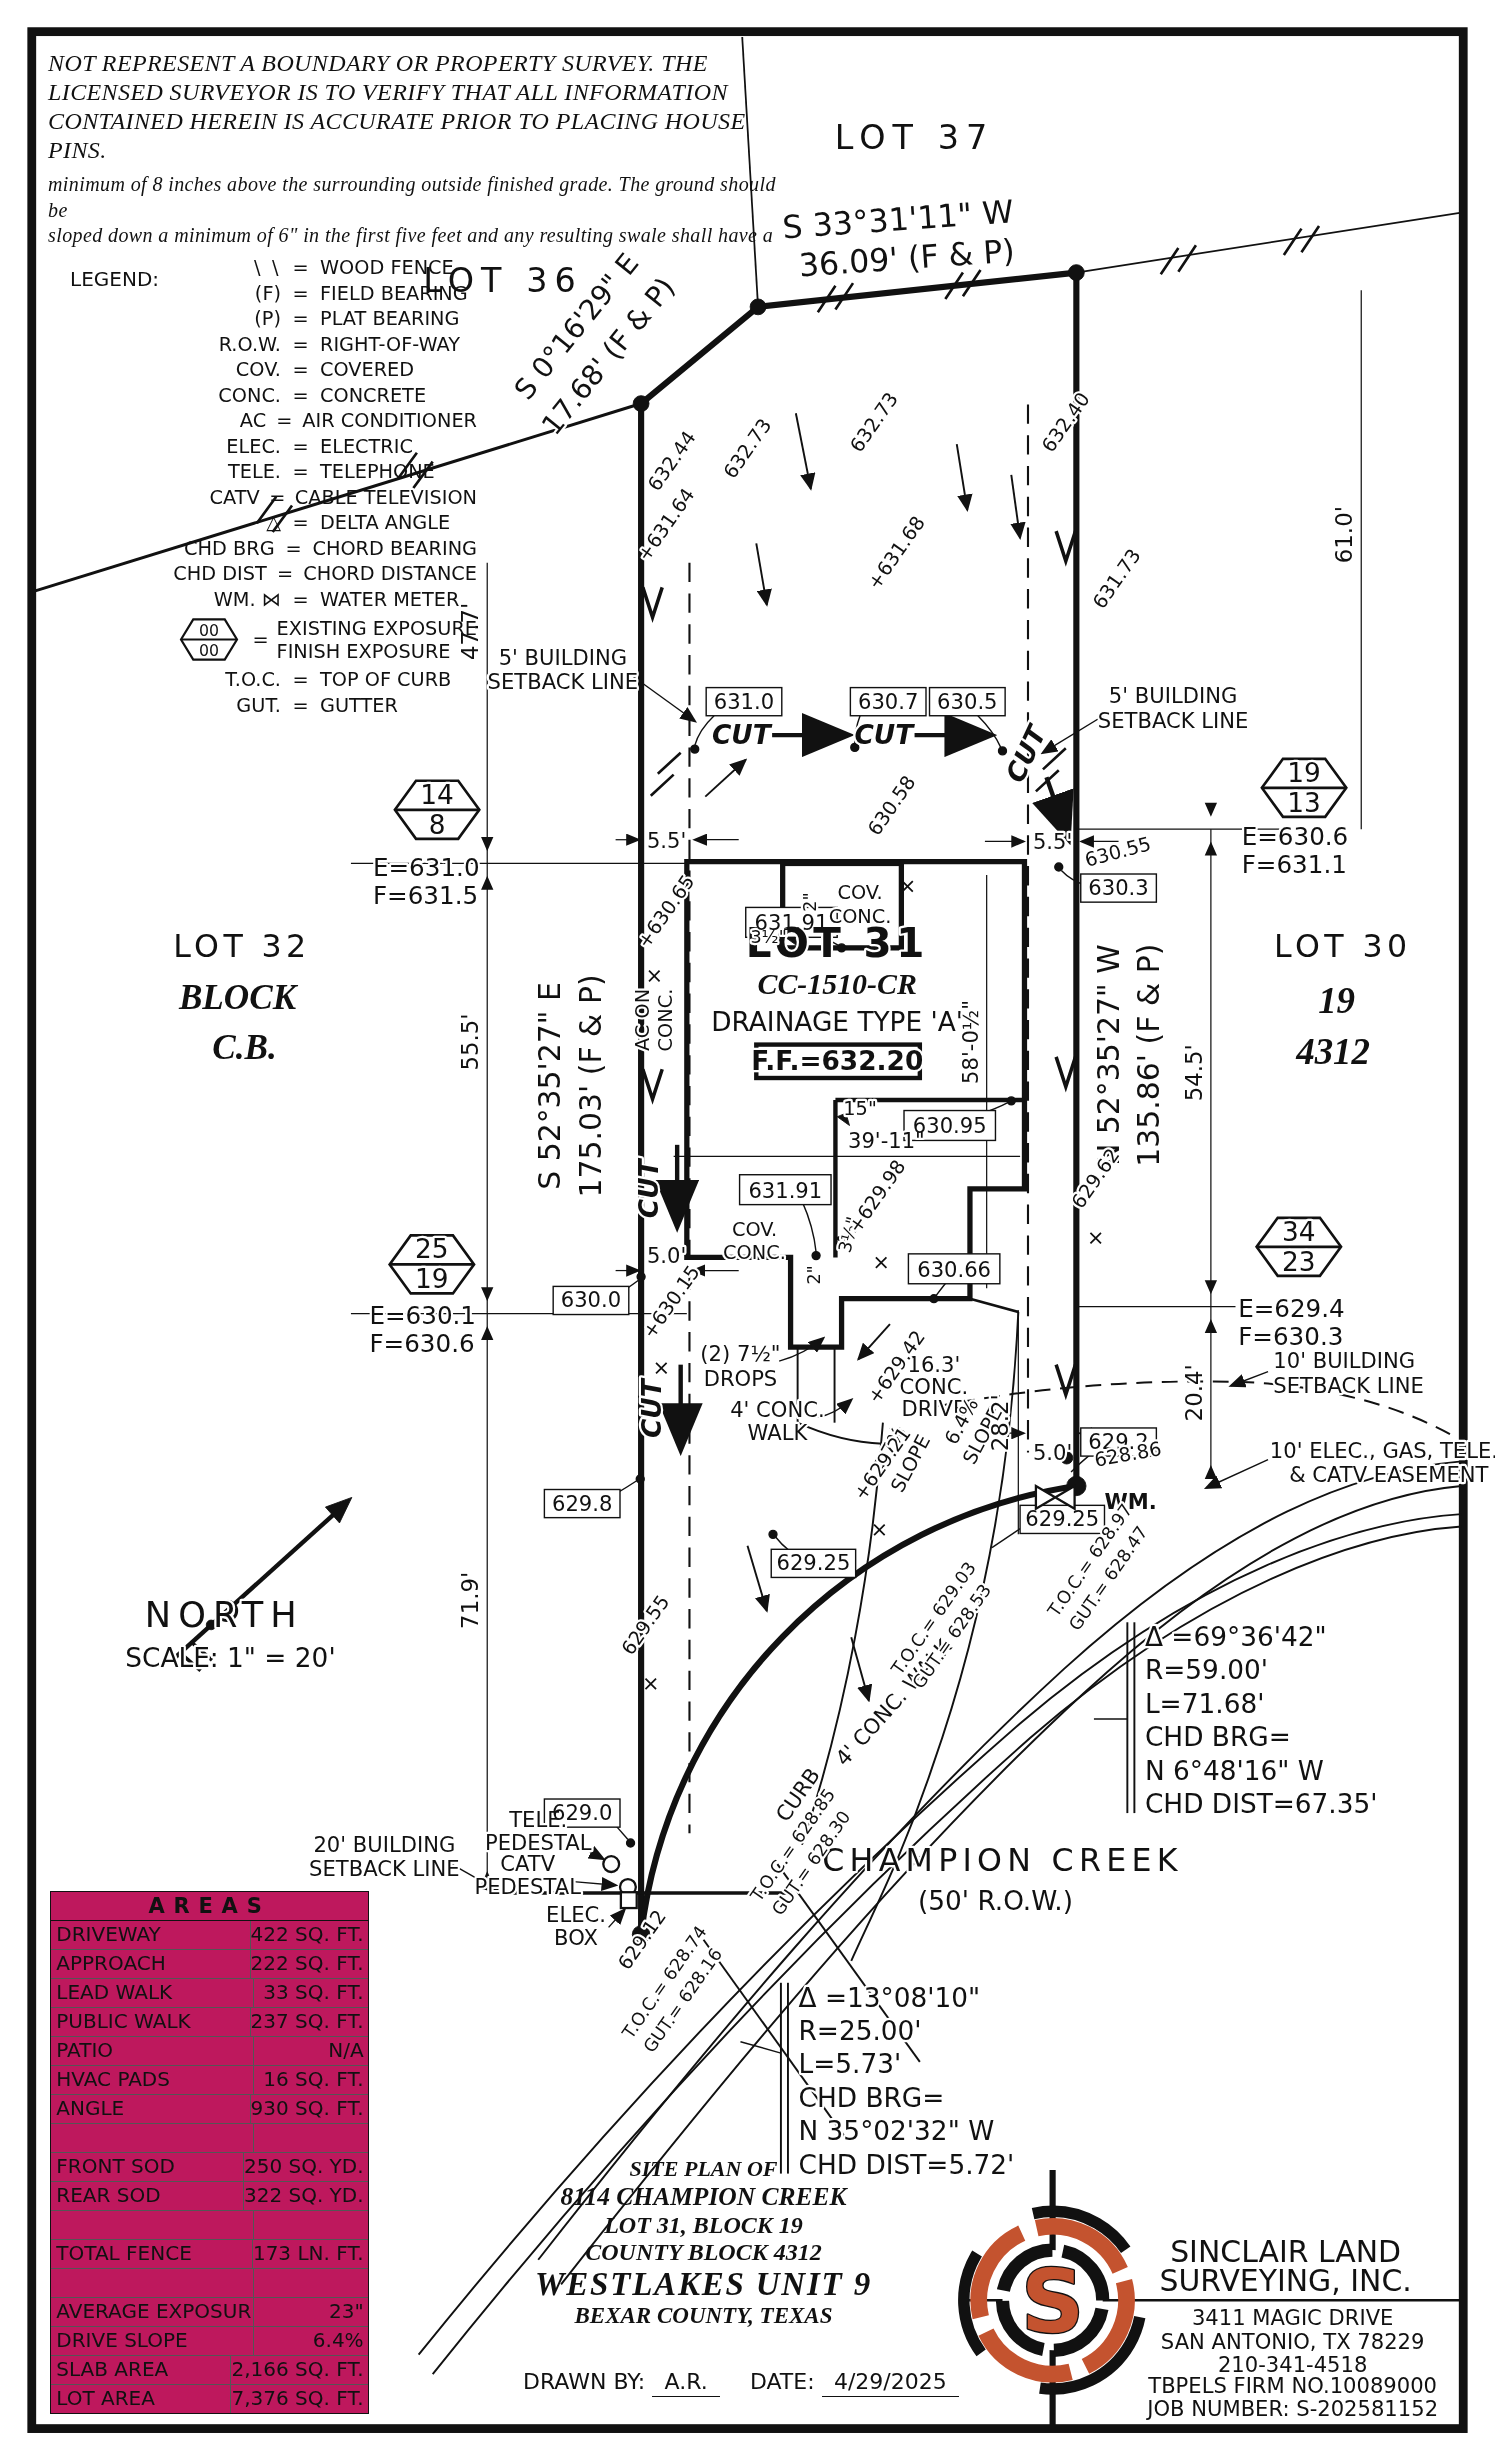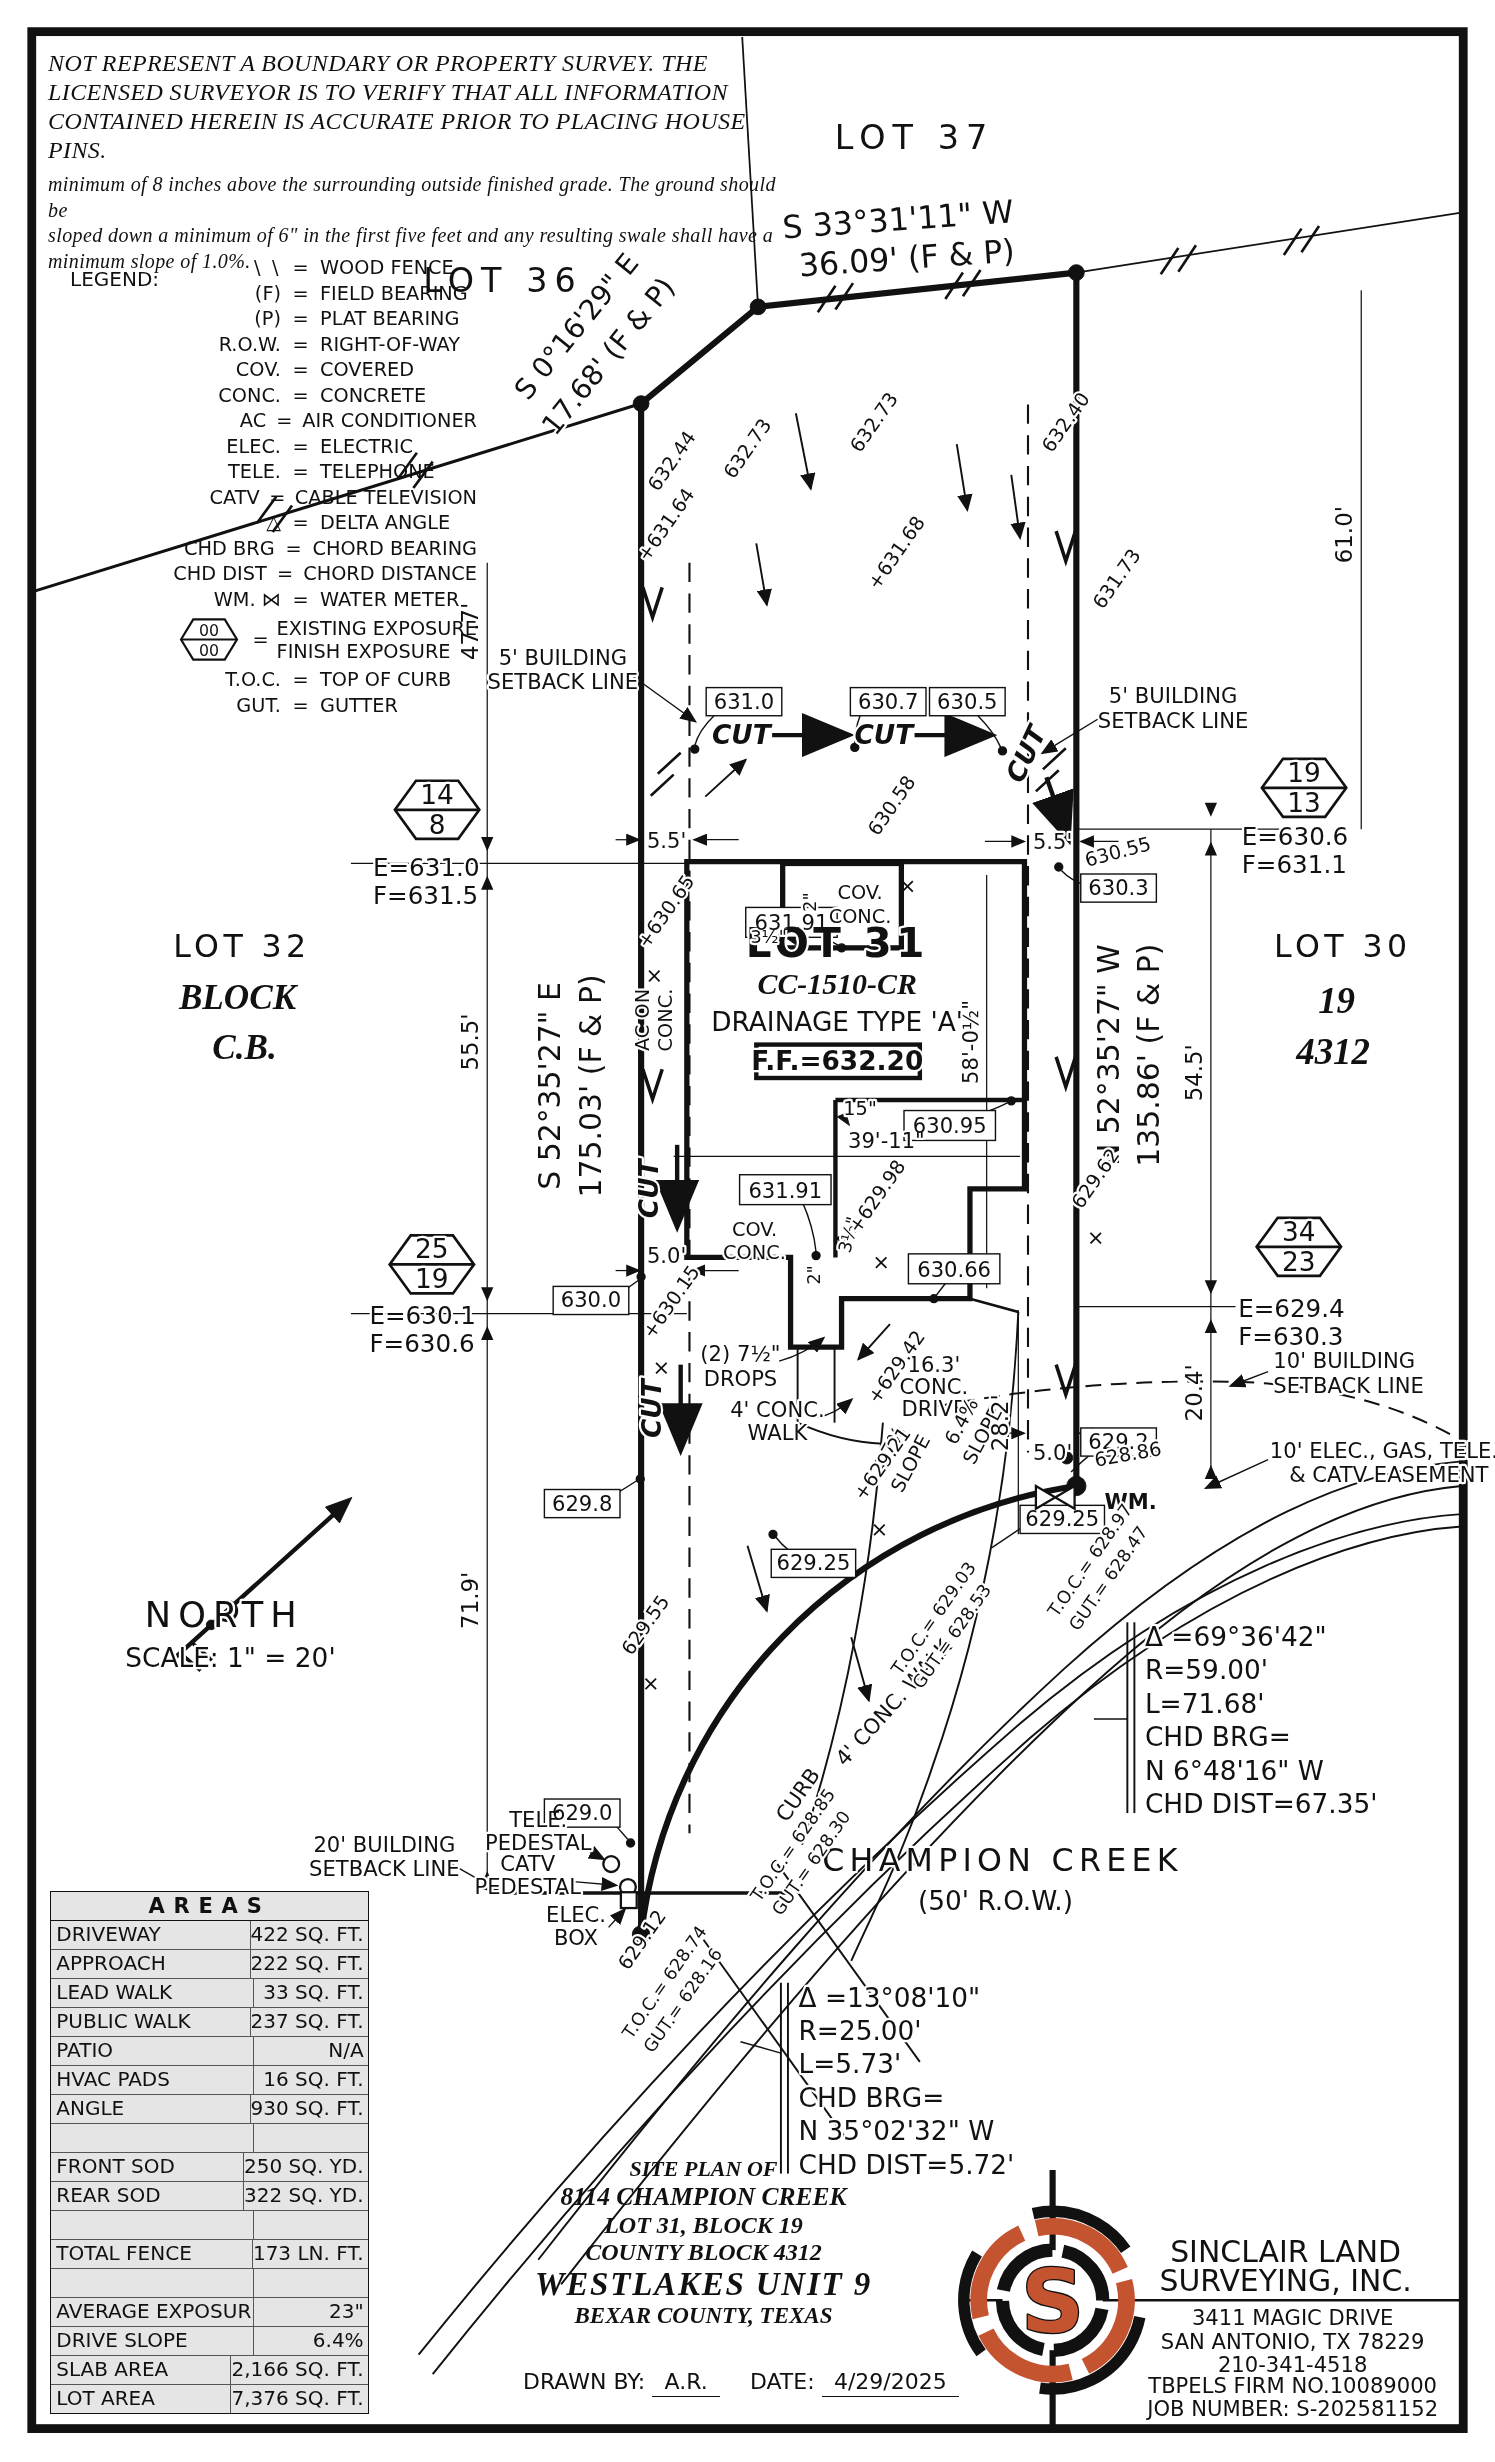--- a/index.html
+++ b/index.html
@@ -9,21 +9,21 @@
   .disc-caps{font-family:"Liberation Serif",serif;font-style:italic;font-size:24px;line-height:29px;letter-spacing:0.4px;}
   .disc-par{font-family:"Liberation Serif",serif;font-style:italic;font-size:20px;line-height:25.5px;margin-top:7px;}
   
   .legend{font-size:19.3px;}
   .lg-row{display:flex;align-items:center;height:25.5px;}
   .lg-abbr{width:209px;text-align:right;white-space:pre;}
   .lg-eq{width:39px;text-align:center;}
   .lg-name{white-space:pre;}
   .lg-tall{height:55px;}
   
-  .areas{border:1.8px solid #111;width:317px;background:#e5e5e5;}
+  .areas{border:1.8px solid #111;width:317px;background:#be185d;}
   .ar-title{border-bottom:1.8px solid #111;height:28px;line-height:28px;text-align:center;font-weight:bold;letter-spacing:8.8px;font-size:21px;}
   .ar-row{display:flex;height:28px;line-height:27px;border-bottom:0.9px solid #555;font-size:20px;}
   .ar-row:last-child{border-bottom:none;}
   .ar-l{width:197px;padding-left:5.3px;border-right:0.9px solid #555;overflow:hidden;white-space:nowrap;}
   .ar-v{flex:1;text-align:right;padding-right:4.4px;white-space:nowrap;}
   
   .tblock{width:405px;text-align:center;font-family:"Liberation Serif",serif;font-style:italic;font-weight:bold;}
   .tb1{font-size:22px;}.tb2{font-size:25.5px;}.tb3{font-size:24px;}.tb5{font-size:33px;letter-spacing:1.8px;}.tb6{font-size:23px;}
   .drawn{font-size:22px;white-space:nowrap;}
   .drawn .u{display:inline-block;border-bottom:1.8px solid #111;padding:0 12.3px 1.8px 12.3px;margin:0 23px 0 7px;}
@@ -452,21 +452,20 @@
   </g>
 </svg>
 
 <div class="abs disc-caps" style="left:48px;top:49px;width:730px;">
   <div>NOT REPRESENT A BOUNDARY OR PROPERTY SURVEY. THE</div>
   <div>LICENSED SURVEYOR IS TO VERIFY THAT ALL INFORMATION</div>
   <div>CONTAINED HEREIN IS ACCURATE PRIOR TO PLACING HOUSE PINS.</div>
   <div class="disc-par">
     <div>minimum of 8 inches above the surrounding outside finished grade. The ground should be</div>
     <div>sloped down a minimum of 6" in the first five feet and any resulting swale shall have a</div>
-    <div>minimum slope of 1.0%.</div>
   </div>
 </div>
 
 <div class="abs" style="left:70px;top:267px;font-size:20px;">LEGEND:</div>
 <div class="abs legend" style="left:72px;top:255px;width:405px;">
   <div class="lg-row">
       <span class="lg-abbr" style="letter-spacing:2.6px">\ \</span>
       <span class="lg-eq">=</span>
       <span class="lg-name">WOOD FENCE</span>
     </div>

